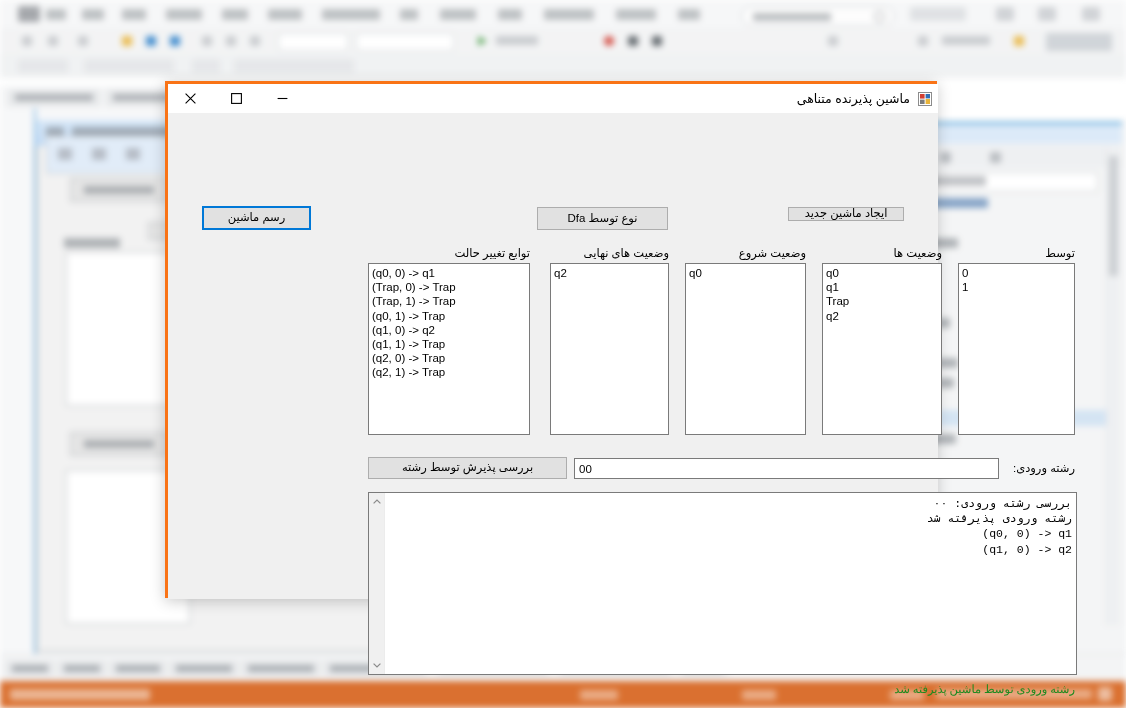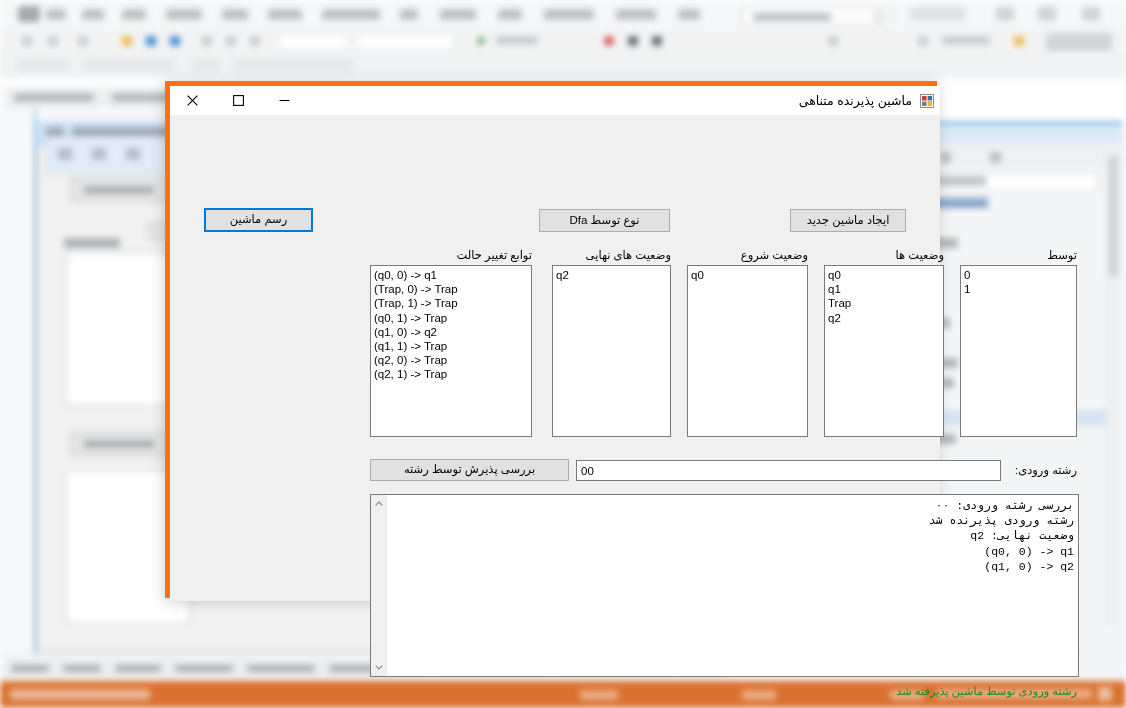--- a/index.html
+++ b/index.html
@@ -71,21 +71,21 @@
 
   .bg-vsline{position:absolute;left:838px;top:108px;width:2px;height:546px;background:#2a8ad4;opacity:.9;}
   .bg-vsline2{position:absolute;left:34px;top:108px;width:2px;height:546px;background:#2a8ad4;opacity:.65;}
 
   
   #bg-dim{position:absolute;inset:0;background:rgba(255,255,255,0.14);}
 
   
   #dialog{
     position:absolute;left:165px;top:81px;width:772px;height:517px;
-    background:#a21caf;border:5px solid #f97316;box-sizing:border-box;
+    background:#a21caf;border:3px solid #f97316;box-sizing:border-box;
     box-shadow:0 3px 14px rgba(0,0,0,.22);
   }
   .dlg-titlebar{
     position:absolute;left:0;top:0;width:770px;height:29px;background:#ffffff;
     box-sizing:border-box;
   }
   .dlg-title{
     position:absolute;right:28px;top:7px;font-size:12.5px;color:#000;
     white-space:nowrap;direction:rtl;
   }
@@ -363,21 +363,21 @@
       <svg width="11" height="11" viewBox="0 0 11 11" aria-hidden="true">
         <path d="M0.6 5.5 L10.4 5.5" stroke="#000" stroke-width="1.1" fill="none"></path>
       </svg>
     </button>
   </div>
 
   <div class="dlg-body">
 
     <button class="btn focused" style="left:34px;top:93px;width:109px;height:24px">رسم ماشین</button>
     <button class="btn" style="left:369px;top:94px;width:131px;height:23px">نوع توسط Dfa</button>
-    <button class="btn" style="left:620px;top:94px;width:116px;height:23px">ایجاد ماشین جدید</button>
+    <button class="btn" style="left:620px;top:94px;width:116px;height:14px">ایجاد ماشین جدید</button>
 
     <div class="fld-label" style="left:200px;top:133px;width:162px">توابع تغییر حالت</div>
     <div class="fld-label" style="left:382px;top:133px;width:119px">وضعیت های نهایی</div>
     <div class="fld-label" style="left:517px;top:133px;width:121px">وضعیت شروع</div>
     <div class="fld-label" style="left:654px;top:133px;width:120px">وضعیت ها</div>
     <div class="fld-label" style="left:790px;top:133px;width:117px">توسط</div>
 
     <div class="listbox" style="left:200px;top:150px;width:162px;height:172px">
         <div class="row">(q0, 0) -&gt; q1</div>
         <div class="row">(Trap, 0) -&gt; Trap</div>
@@ -415,18 +415,18 @@
           <svg width="8" height="5" viewBox="0 0 8 5">
               <path d="M0.6 4.4 L4 1 L7.4 4.4" stroke="#8a8a8a" stroke-width="1.2" fill="none"></path>
             </svg>
         </div>
         <div class="arrow down">
           <svg width="8" height="5" viewBox="0 0 8 5">
               <path d="M0.6 0.6 L4 4 L7.4 0.6" stroke="#8a8a8a" stroke-width="1.2" fill="none"></path>
             </svg>
         </div>
       </div>
-      <div class="outbox-text"><div>بررسی رشته ورودی: ۰۰</div><div>رشته ورودی پذیرنده شد</div><div>وضعیت نهایی: q2</div><div><span class="ltr">(q0, 0) -&gt; q1</span></div><div><span class="ltr">(q1, 0) -&gt; q2</span></div></div>
+      <div class="outbox-text"><div>بررسی رشته ورودی: ۰۰</div><div>رشته ورودی پذیرفته شد</div><div><span class="ltr">(q0, 0) -&gt; q1</span></div><div><span class="ltr">(q1, 0) -&gt; q2</span></div></div>
     </div>
 
     <div class="status-msg" style="left:560px;top:569px;width:347px;">رشته ورودی توسط ماشین پذیرفته شد</div>
   </div>
 </div>
 
 </body></html>

